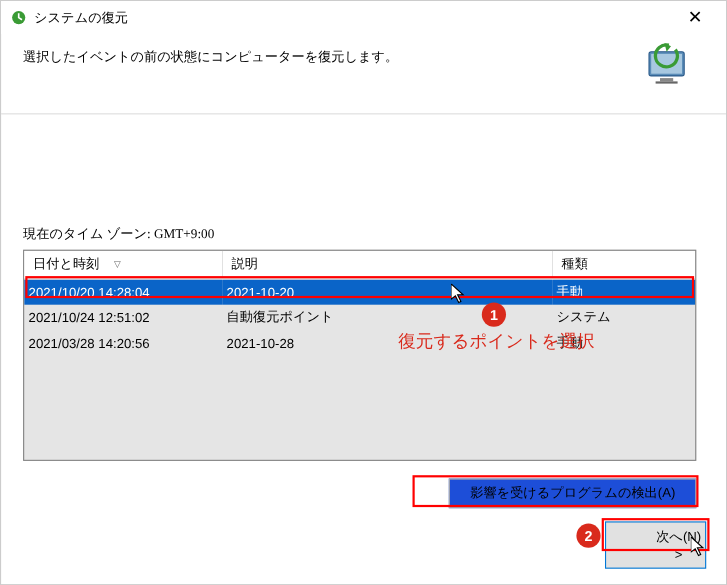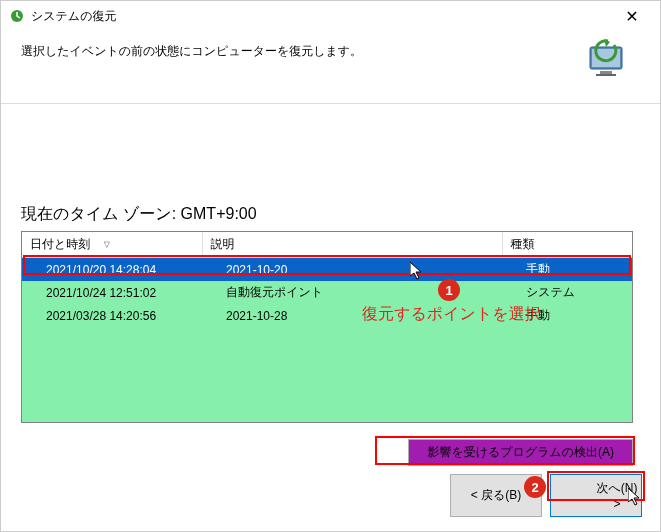--- a/index.html
+++ b/index.html
@@ -45,30 +45,31 @@
     .header-text { flex: 1; font-size: 12px; padding-top: 4px; }
     .header-icon {
       width: 48px;
       height: 48px;
       margin-right: 8px;
     }
     .content {
       padding: 20px;
     }
     .timezone-label {
-      font-size: 16px;
+      font-size: 12px;
       margin-top: 80px;
       margin-bottom: 6px;
+      font-family: Liberation Serif, serif;
     }
     .table-wrap {
       border: 1px solid #828282;
       width: 612px;
       height: 192px;
       overflow: hidden;
-      background: #86efac;
+      background: #e5e5e5;
       position: relative;
     }
     table {
       width: 100%;
       border-collapse: collapse;
       font-size: 12px;
     }
     thead th {
       background: #fff;
       border-right: 1px solid #e0e0e0;
@@ -79,21 +80,21 @@
       position: relative;
     }
     thead th:last-child { border-right: none; }
     .sort-ind {
       font-size: 8px;
       color: #666;
       margin-left: 10px;
       vertical-align: middle;
     }
     tbody td {
-      padding: 3px 24px;
+      padding: 3px 4px;
       border: none;
       white-space: nowrap;
     }
     tbody tr { height: 20px; }
     tr.selected {
       background: #0a64c8;
       color: #fff;
     }
     .col-date { width: 180px; }
     .col-desc { width: 300px; }
@@ -130,21 +131,21 @@
       font-size: 16px;
       color: #000;
     }
     .scan-btn-wrap {
       text-align: right;
       margin-top: 16px;
       width: 612px;
     }
     .scan-btn {
       border: 1px solid #adadad;
-      background: #a21caf;
+      background: #1d4ed8;
       padding: 4px 18px;
       font-size: 12px;
       font-family: inherit;
       cursor: pointer;
     }
     .footer {
       position: absolute;
       bottom: 14px;
       right: 18px;
       display: flex;
@@ -238,21 +239,20 @@
 
   <div class="scan-btn-wrap" style="position:relative;">
     <button class="scan-btn">
       <span>影響を受けるプログラムの検出(A)</span>
     </button>
     <div class="annot-sel-row" style="right:-2px; top:-3px; width:260px; height:29px;"></div>
   </div>
 </div>
 
 <div class="footer">
-  <button>&lt; 戻る(B)</button>
   <div style="position:relative;">
     <button class="default">次へ(N) &gt;</button>
     <div class="annot-sel-row" style="left:-3px; top:-3px; width:98px; height:30px;"></div>
     <div class="annot-badge" style="left:-26px; top:2px;">2</div>
     <div class="cursor" style="left:78px; top:14px;">
       <svg width="16" height="20" viewBox="0 0 16 20">
           <path d="M0 0 L0 14 L4 11 L7 17 L9 16 L6 10 L11 10 Z" fill="#fff" stroke="#000" stroke-width="1"></path>
         </svg>
     </div>
   </div>

